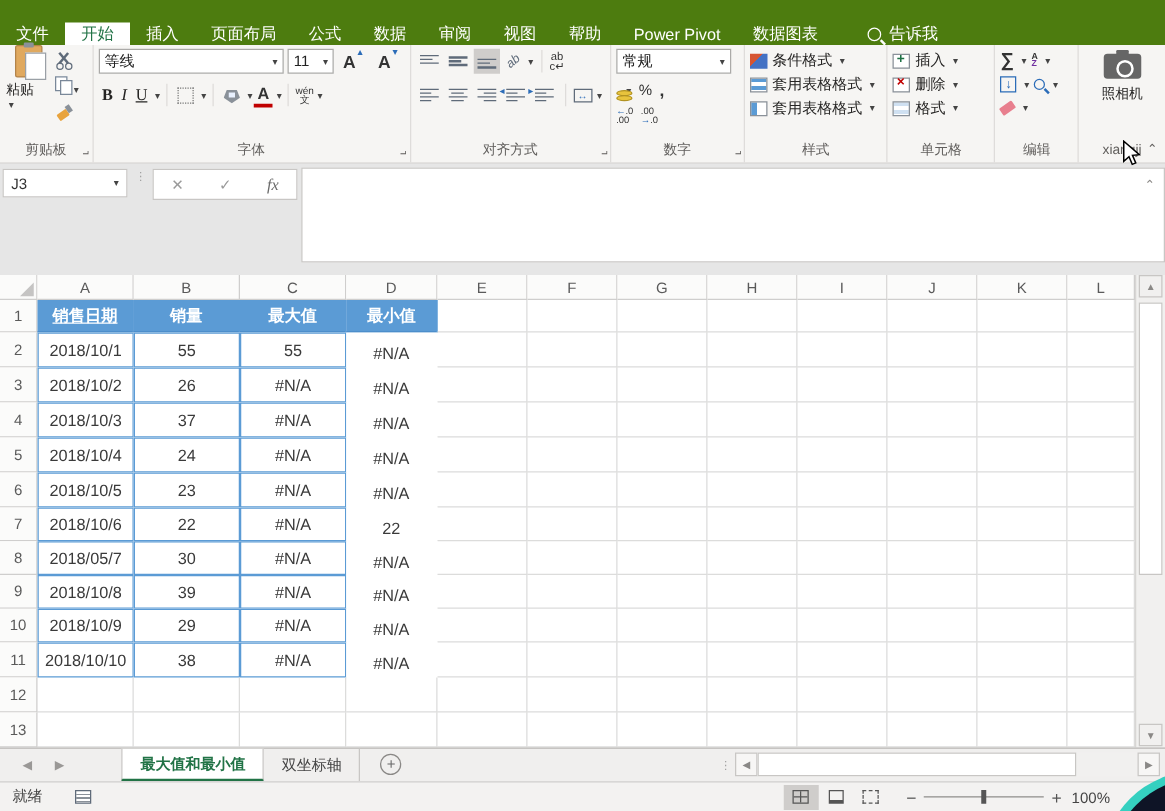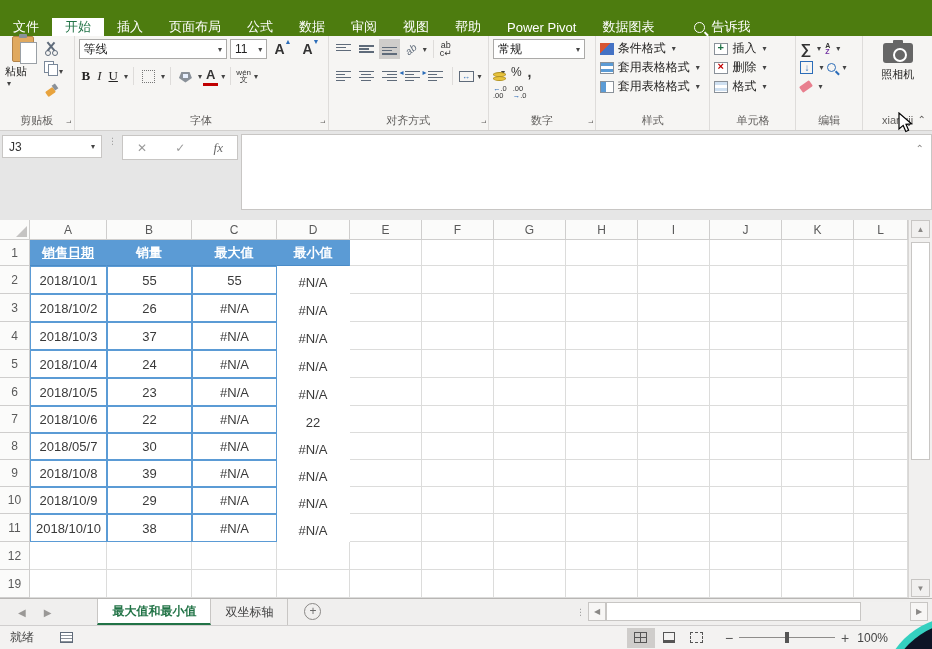--- a/index.html
+++ b/index.html
@@ -476,21 +476,21 @@
       <div class="rh" style="left: 0px; top: 74px; width: 30px; height: 28px;">3</div>
       <div class="rh" style="left: 0px; top: 102px; width: 30px; height: 28px;">4</div>
       <div class="rh" style="left: 0px; top: 130px; width: 30px; height: 28px;">5</div>
       <div class="rh" style="left: 0px; top: 158px; width: 30px; height: 28px;">6</div>
       <div class="rh" style="left: 0px; top: 186px; width: 30px; height: 27px;">7</div>
       <div class="rh" style="left: 0px; top: 213px; width: 30px; height: 27px;">8</div>
       <div class="rh" style="left: 0px; top: 240px; width: 30px; height: 27px;">9</div>
       <div class="rh" style="left: 0px; top: 267px; width: 30px; height: 27px;">10</div>
       <div class="rh" style="left: 0px; top: 294px; width: 30px; height: 28px;">11</div>
       <div class="rh" style="left: 0px; top: 322px; width: 30px; height: 28px;">12</div>
-      <div class="rh" style="left: 0px; top: 350px; width: 30px; height: 28px;">19</div>
+      <div class="rh" style="left: 0px; top: 350px; width: 30px; height: 28px;">13</div>
       <div class="cell hdr" style="left: 30px; top: 20px; width: 77px; height: 26px; text-decoration: underline;">销售日期</div>
       <div class="cell hdr" style="left: 107px; top: 20px; width: 85px; height: 26px;">销量</div>
       <div class="cell hdr" style="left: 192px; top: 20px; width: 85px; height: 26px;">最大值</div>
       <div class="cell hdr" style="left: 277px; top: 20px; width: 73px; height: 26px;">最小值</div>
       <div class="cell" style="left: 350px; top: 20px; width: 72px; height: 26px;"></div>
       <div class="cell" style="left: 422px; top: 20px; width: 72px; height: 26px;"></div>
       <div class="cell" style="left: 494px; top: 20px; width: 72px; height: 26px;"></div>
       <div class="cell" style="left: 566px; top: 20px; width: 72px; height: 26px;"></div>
       <div class="cell" style="left: 638px; top: 20px; width: 72px; height: 26px;"></div>
       <div class="cell" style="left: 710px; top: 20px; width: 72px; height: 26px;"></div>

